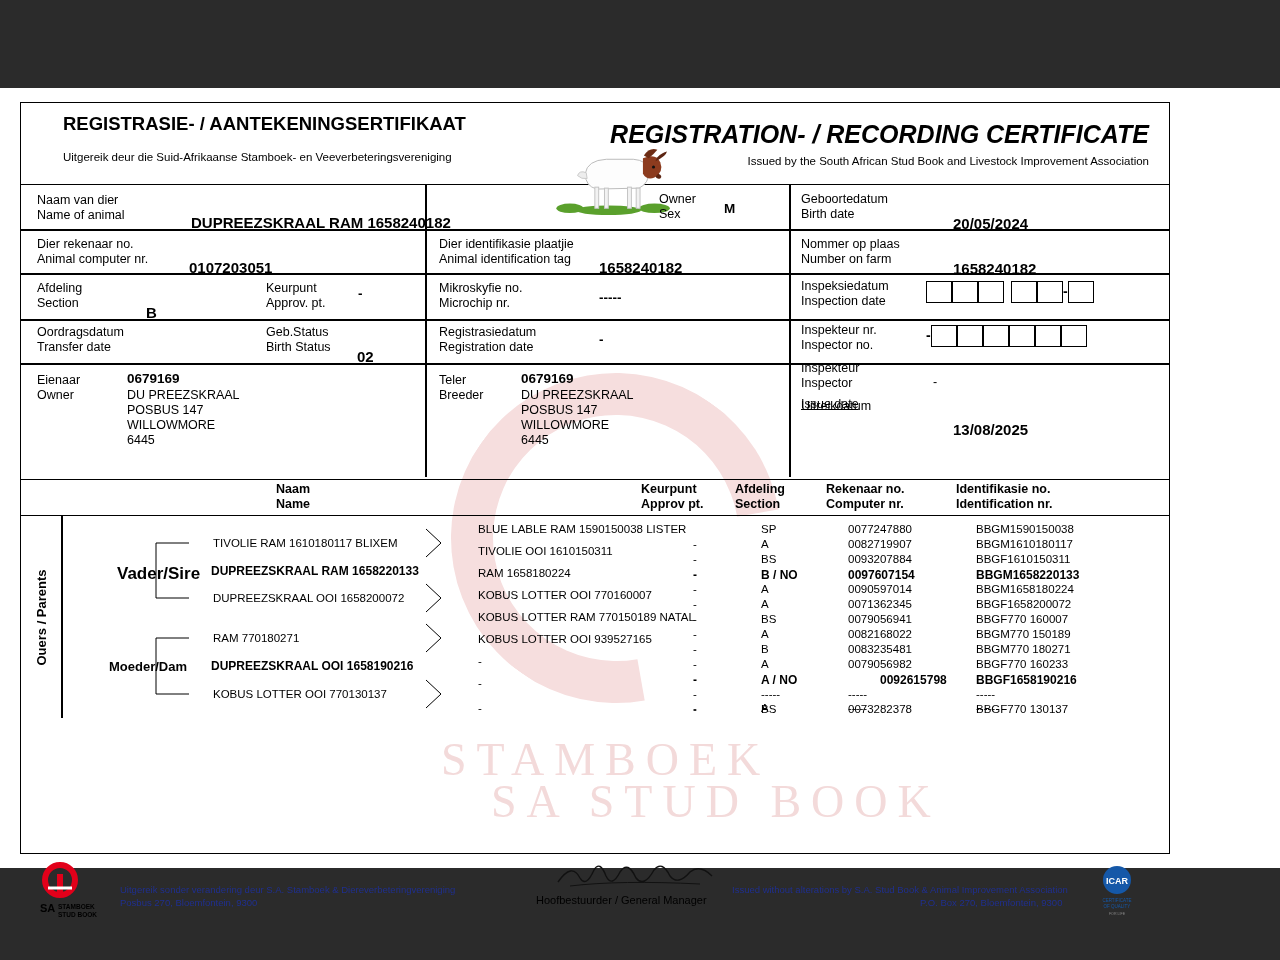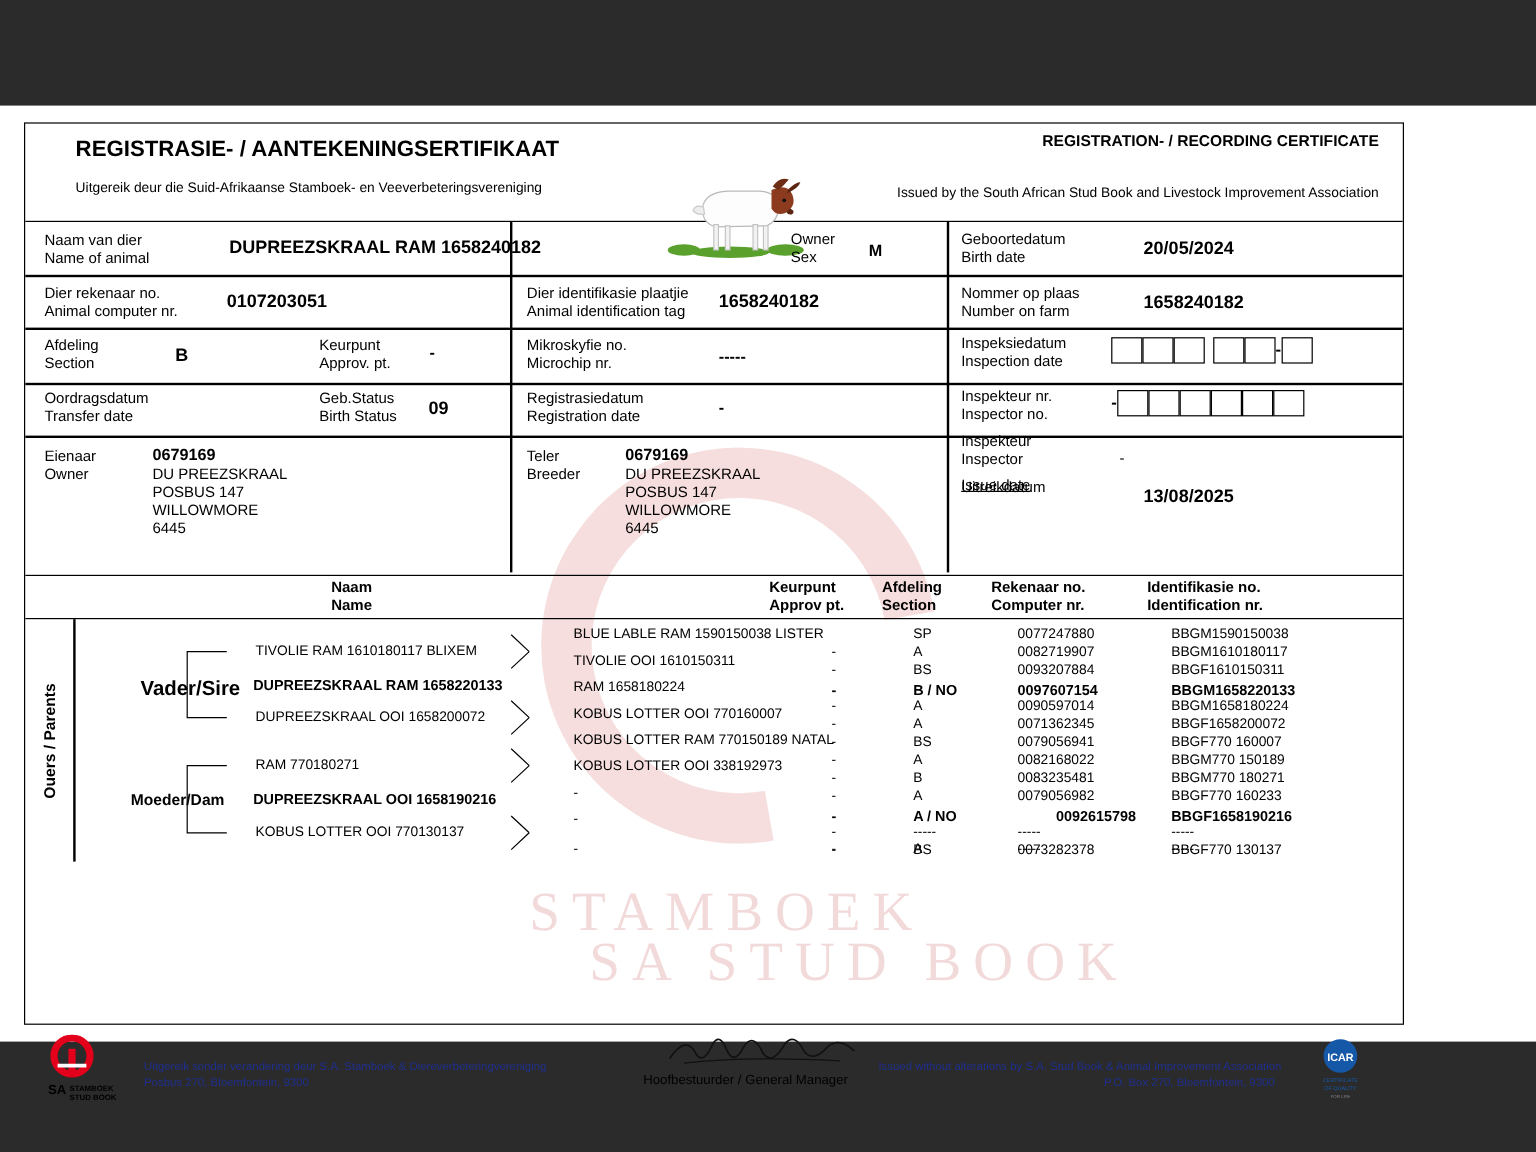--- a/index.html
+++ b/index.html
@@ -53,36 +53,36 @@
     position:relative; height:30px;
     border-bottom:1.5px solid #000;
     text-align:center;
   }
   .title-bar .t {
     font-size:20px; font-weight:bold; letter-spacing:1px;
     line-height:30px;
   }
   .subtitle-row { position:relative; height:82px; border-bottom:1.5px solid #000; }
   .sub-l { position:absolute; left:42px; top:10px; font-size:18.5px; font-weight:bold; }
-  .sub-r { position:absolute; right:20px; top:7px; font-size:13px; font-weight:bold; }
+  .sub-r { position:absolute; right:20px; top:17px; font-size:25px; font-weight:bold;font-style:italic; }
   .iss-l { position:absolute; left:42px; top:48px; font-size:11.5px; }
   .iss-r { position:absolute; right:20px; top:52px; font-size:11.5px; }
 
   .goat {
     position:absolute; left:535px; top:38px; width:120px; height:75px;
   }
 
   
   .info { position:relative; height:295px; border-bottom:1.5px solid #000; }
   .col-sep { position:absolute; top:0; bottom:0; width:1.5px; background:#000; }
   .row-sep { position:absolute; left:0; right:0; height:1.5px; background:#000; }
 
   .lbl { font-size:12.5px; line-height:14.5px; }
   .val { font-size:13.5px; font-weight:bold; }
-  .val-lg { font-size:15px; font-weight:bold; }
+  .val-lg { font-size:15px; font-weight:bold;margin-top:16px; }
   .abs { position:absolute; }
 
   
   .bx { display:inline-block; width:26px; height:22px; border:1px solid #000; vertical-align:middle; }
   .bxgap { display:inline-block; width:7px; }
 
   
   .parents { position:relative; height:240px; }
   .ph { position:relative; height:36px; border-bottom:1.5px solid #000; }
   .ph div { position:absolute; font-size:12.5px; font-weight:bold; line-height:15px; }
@@ -194,21 +194,21 @@
       <div class="abs lbl" style="left:780px; top:94px;">Inspeksiedatum</div>
       <div class="abs lbl" style="left:780px; top:109px;">Inspection date</div>
       <div class="abs" style="left:905px; top:96px;">
         <span class="bx"></span><span class="bx"></span><span class="bx"></span><span class="bxgap"></span><span class="bx"></span><span class="bx"></span><span style="font-size:14px;font-weight:bold;">-</span><span class="bx"></span>
       </div>
 
       <div class="abs lbl" style="left:16px; top:140px;">Oordragsdatum</div>
       <div class="abs lbl" style="left:16px; top:155px;">Transfer date</div>
       <div class="abs lbl" style="left:245px; top:140px;">Geb.Status</div>
       <div class="abs lbl" style="left:245px; top:155px;">Birth Status</div>
-      <div class="abs val-lg" style="left:336px; top:147px;">09</div>
+      <div class="abs val-lg" style="left:336px; top:147px;">02</div>
 
       <div class="abs lbl" style="left:418px; top:140px;">Registrasiedatum</div>
       <div class="abs lbl" style="left:418px; top:155px;">Registration date</div>
       <div class="abs val" style="left:578px; top:147px;">-</div>
 
       <div class="abs lbl" style="left:780px; top:138px;">Inspekteur nr.</div>
       <div class="abs lbl" style="left:780px; top:153px;">Inspector no.</div>
       <div class="abs" style="left:905px; top:140px;">
         <span style="font-size:14px;font-weight:bold;">-</span><span class="bx"></span><span class="bx"></span><span class="bx"></span><span class="bx"></span><span class="bx"></span><span class="bx"></span>
       </div>
@@ -275,21 +275,21 @@
         <div class="prow" style="left:192px; top:21px;">TIVOLIE RAM 1610180117 BLIXEM</div>
         <div class="prow" style="left:192px; top:76px;">DUPREEZSKRAAL OOI 1658200072</div>
         <div class="prow" style="left:192px; top:116px;">RAM 770180271</div>
         <div class="prow" style="left:192px; top:172px;">KOBUS LOTTER OOI 770130137</div>
 
         <div class="prow" style="left:457px; top:7px;">BLUE LABLE RAM 1590150038 LISTER</div>
         <div class="prow" style="left:457px; top:29px;">TIVOLIE OOI 1610150311</div>
         <div class="prow" style="left:457px; top:51px;">RAM 1658180224</div>
         <div class="prow" style="left:457px; top:73px;">KOBUS LOTTER OOI 770160007</div>
         <div class="prow" style="left:457px; top:95px;">KOBUS LOTTER RAM 770150189 NATAL</div>
-        <div class="prow" style="left:457px; top:117px;">KOBUS LOTTER OOI 338192973</div>
+        <div class="prow" style="left:457px; top:117px;">KOBUS LOTTER OOI 939527165</div>
         <div class="prow" style="left:457px; top:139px;">-</div>
         <div class="prow" style="left:457px; top:161px;">-</div>
 
         <div class="prow" style="left:672px; top:7px;"></div>
         <div class="prow" style="left:740px; top:7px;">SP</div>
         <div class="prow" style="left:827px; top:7px;">0077247880</div>
         <div class="prow" style="left:955px; top:7px;">BBGM1590150038</div>
 
         <div class="prow" style="left:672px; top:22px;">-</div>
         <div class="prow" style="left:740px; top:22px;">A</div>

